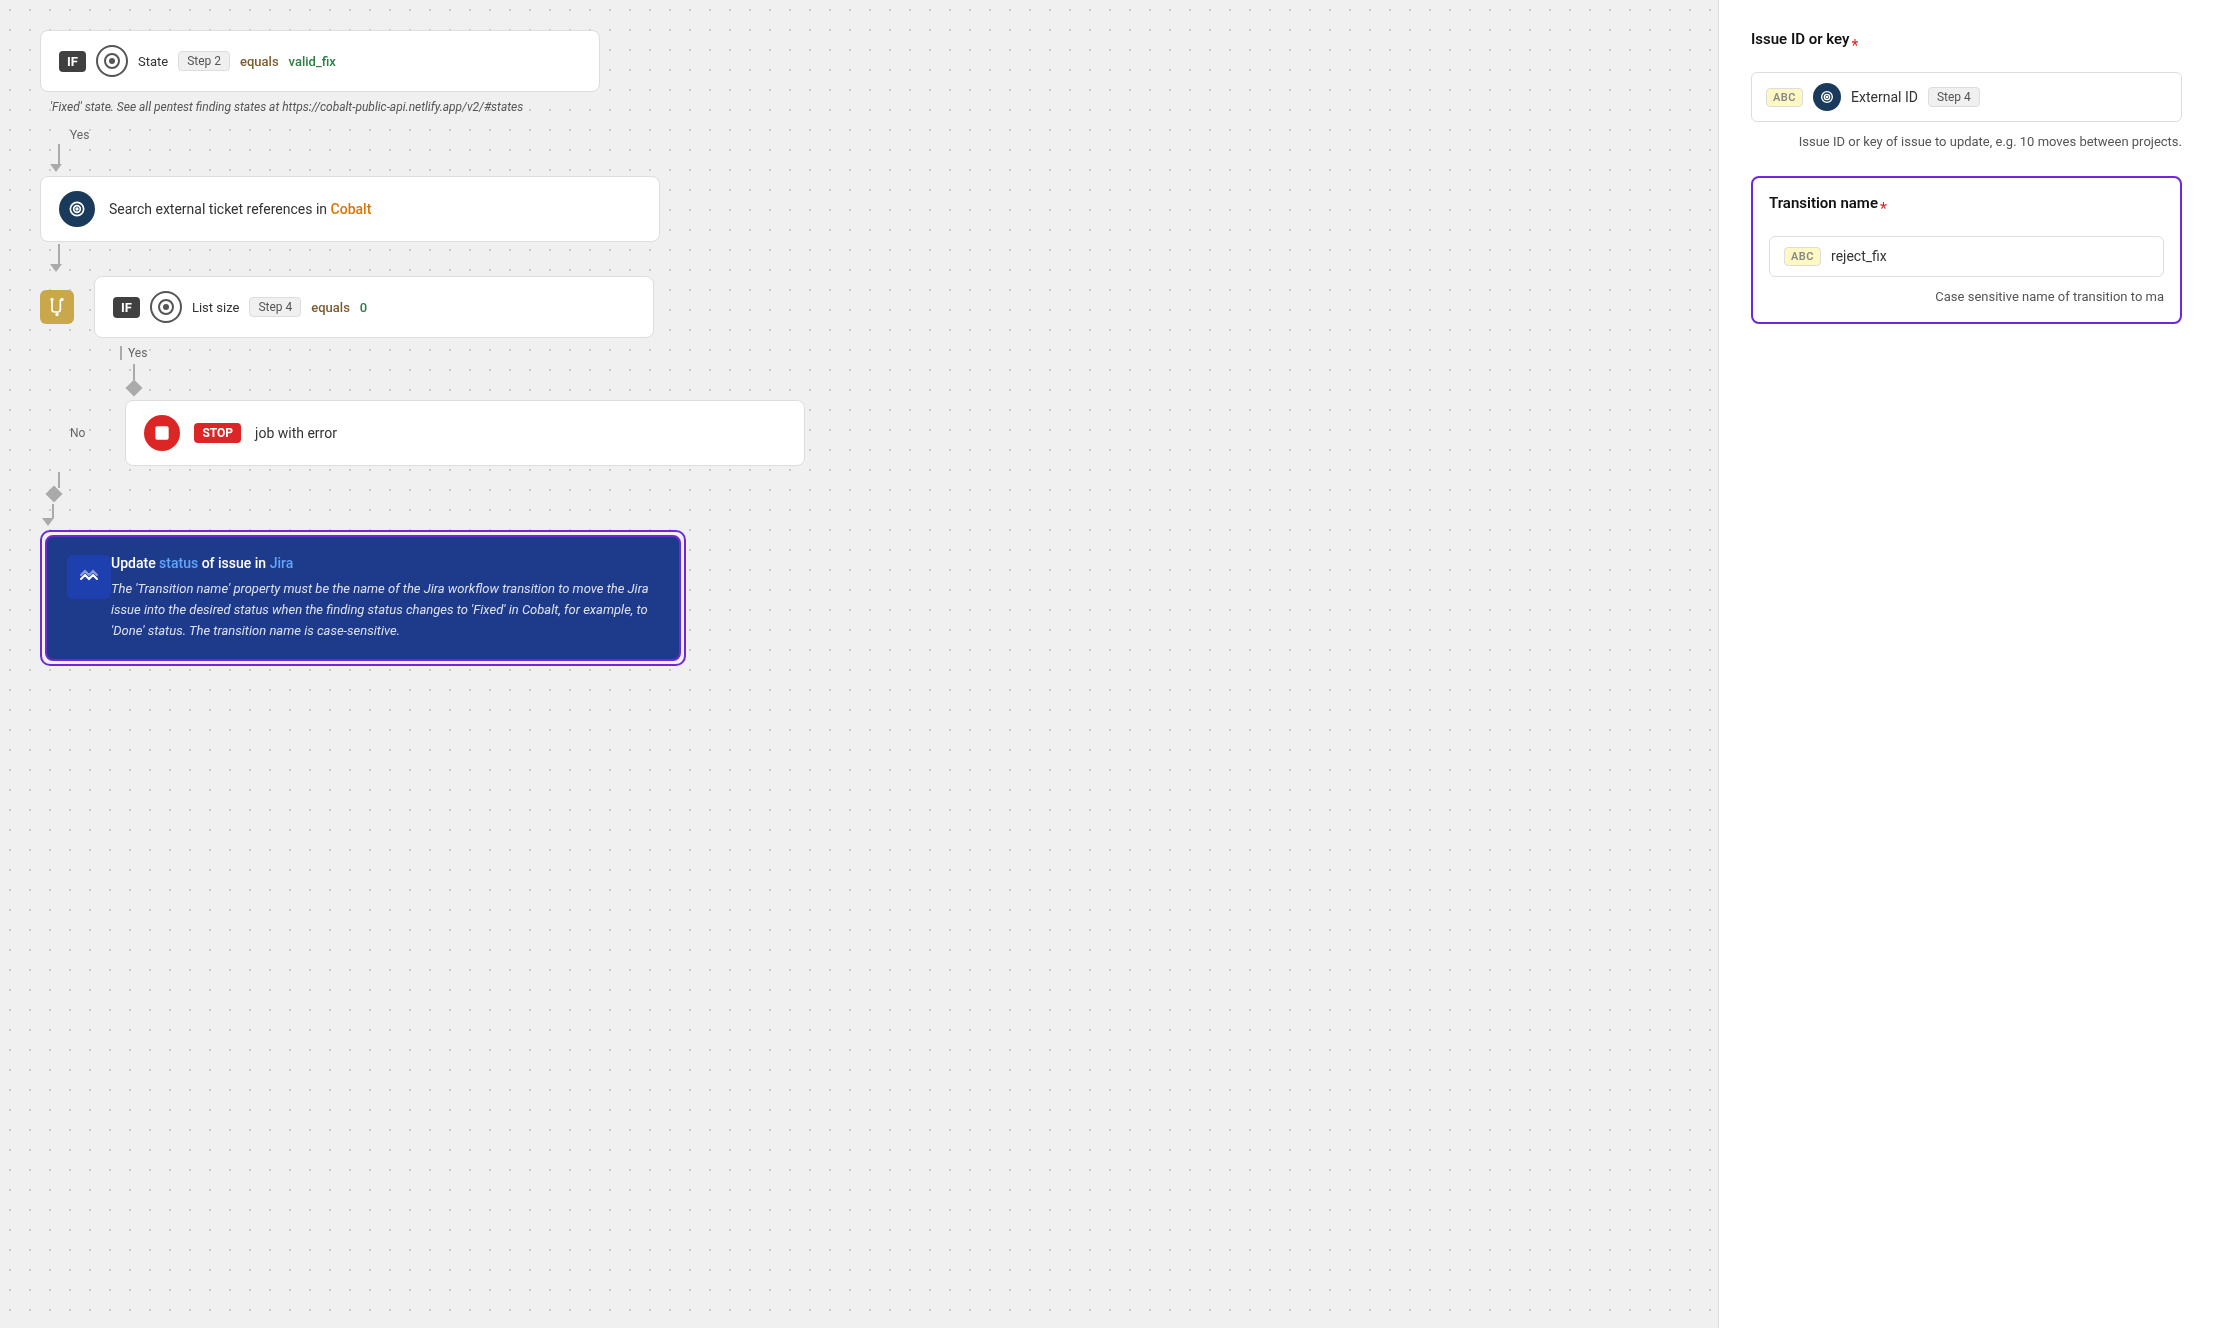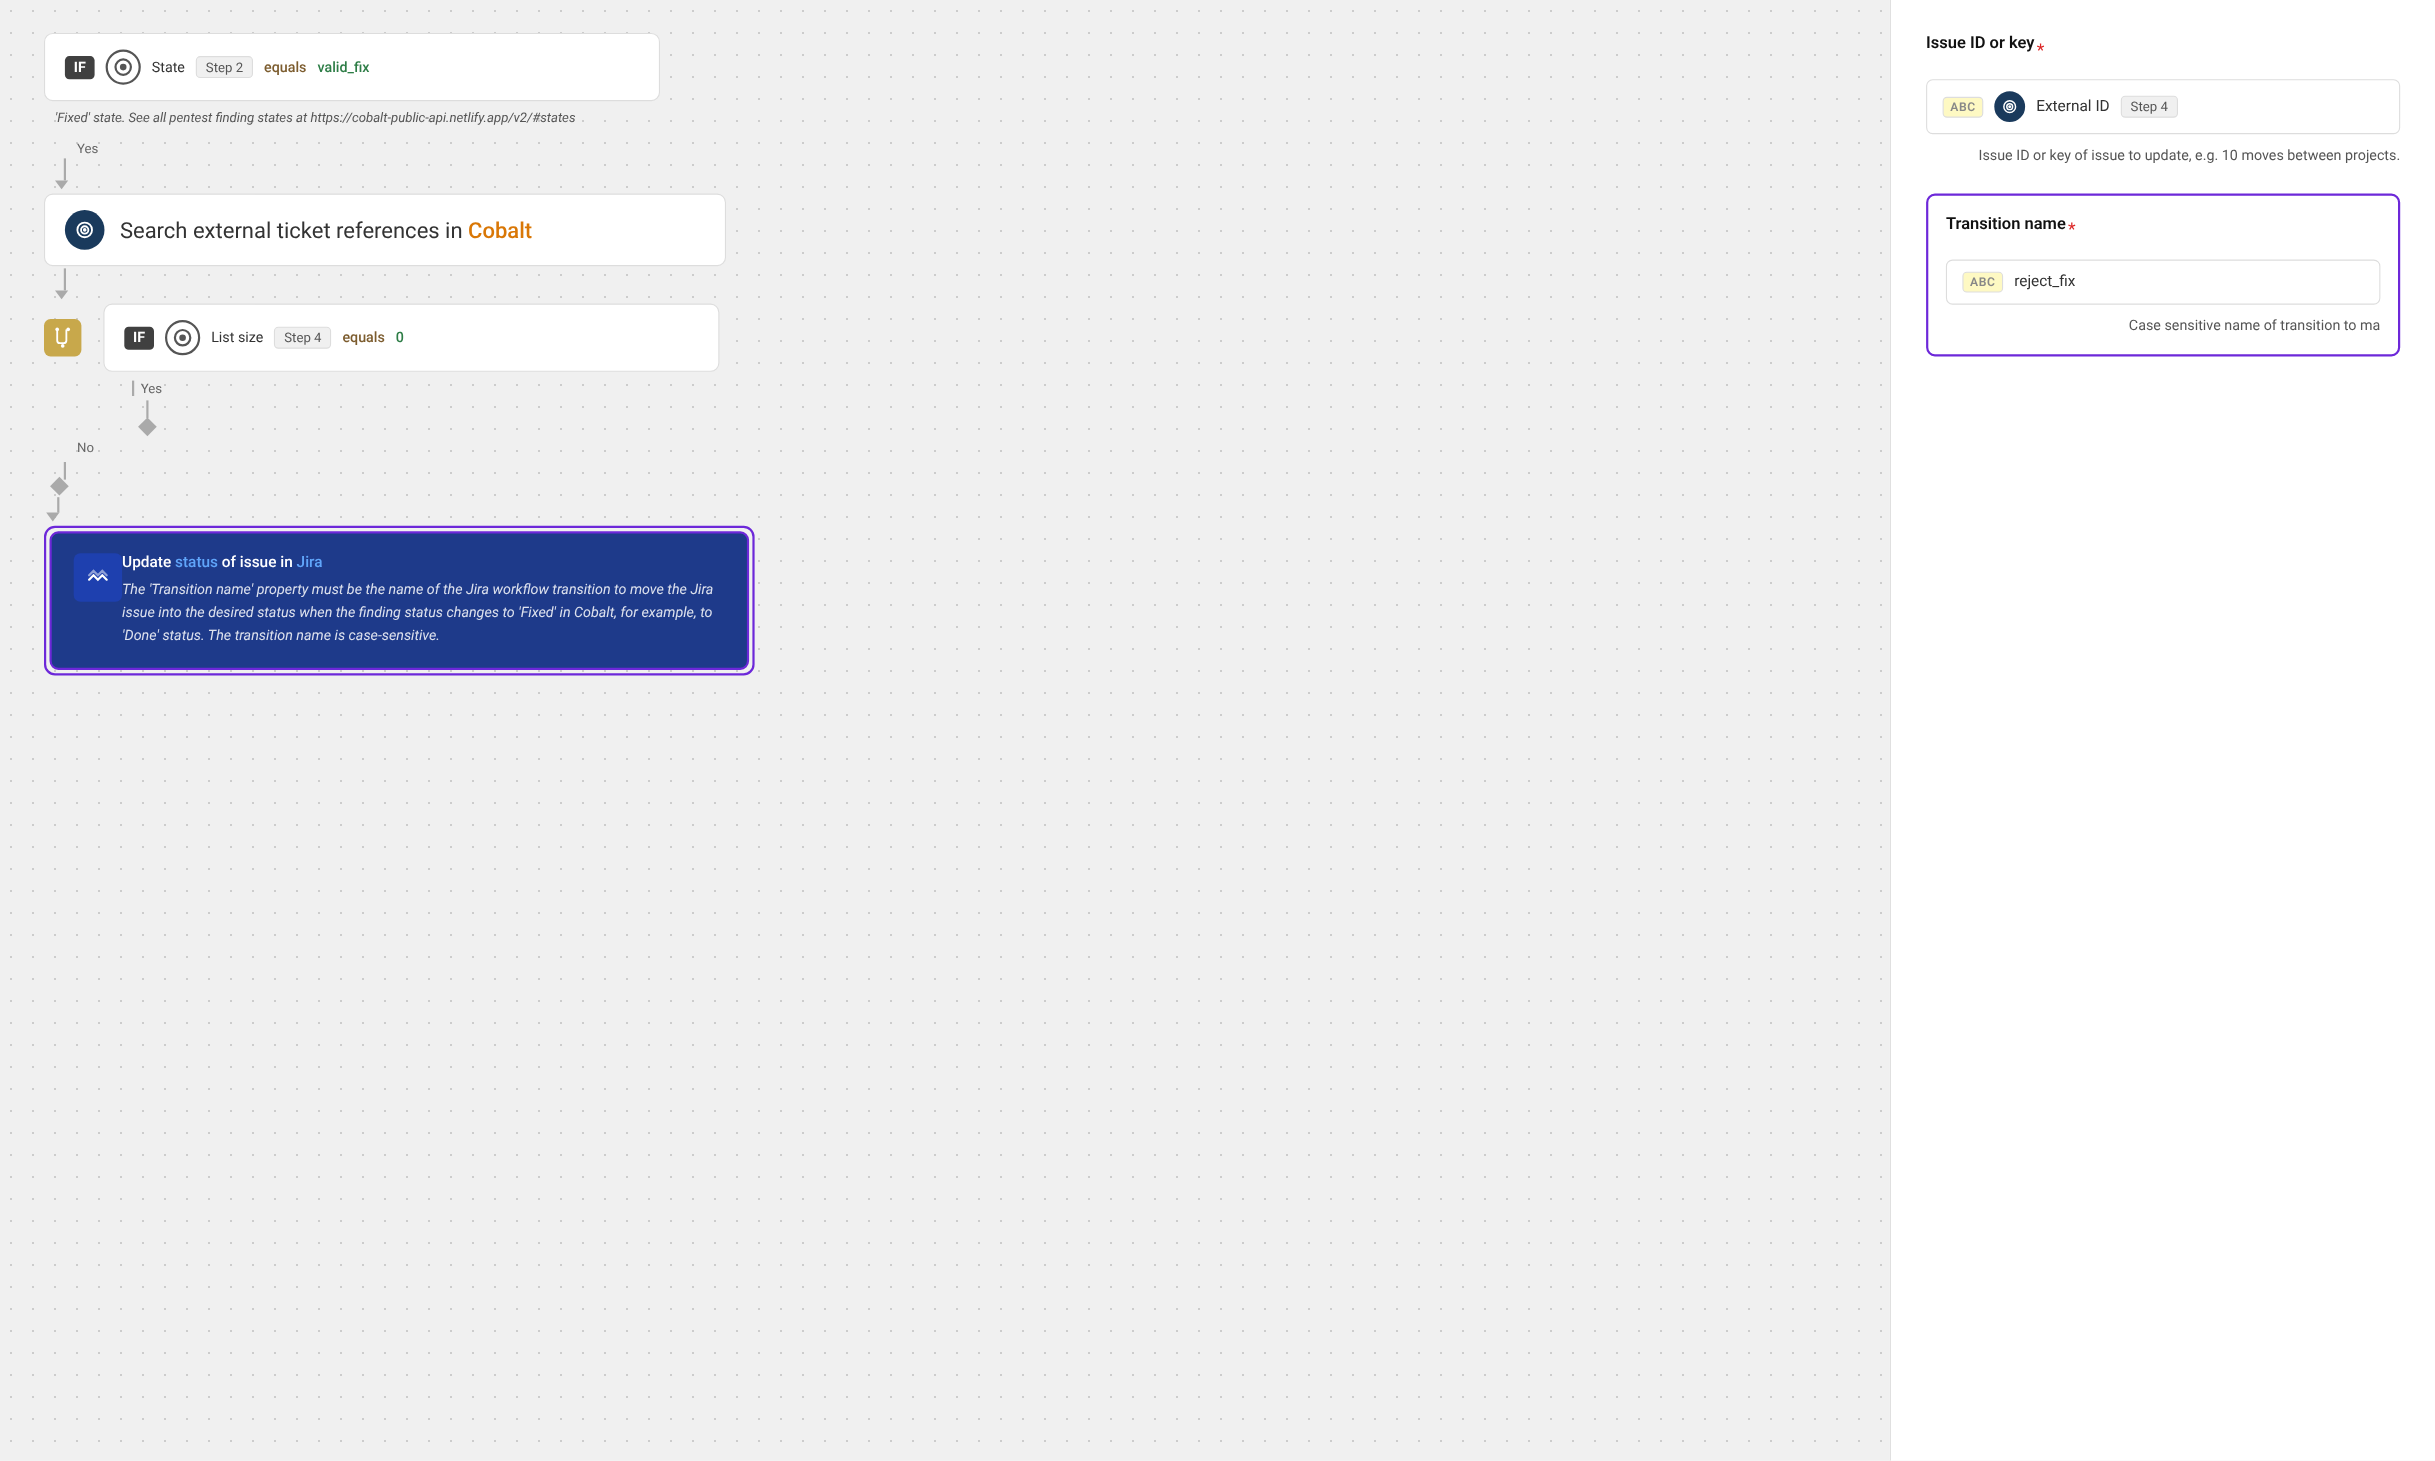--- a/index.html
+++ b/index.html
@@ -165,21 +165,21 @@
       justify-content: center;
       flex-shrink: 0;
     }
 
     .cobalt-icon svg {
       width: 20px;
       height: 20px;
     }
 
     .search-text {
-      font-size: 20px;
+      font-size: 14px;
       color: #333;
     }
 
     .cobalt-link {
       color: #d97706;
       font-weight: 500;
     }
 
     .branch-icon {
       width: 34px;
@@ -453,20 +453,29 @@
         <div style="width:12px; height:12px; background:#aaa; transform:rotate(45deg); margin:2px 0;"></div>
       </div>
     </div>
 
     <div style="display:flex; align-items:center; margin-top:4px; margin-left:0;">
 
       <div style="display:flex; flex-direction:column; align-items:flex-start; margin-left:20px;">
         <span class="no-label">No</span>
       </div>
 
+      <div class="stop-block" style="margin-left:40px;">
+        <div class="stop-icon">
+          <svg width="20" height="20" viewBox="0 0 24 24" fill="white">
+            <rect x="4" y="4" width="16" height="16" rx="2" fill="white"></rect>
+          </svg>
+        </div>
+        <span class="stop-badge">STOP</span>
+        <span style="font-size:14px; color:#333;">job with error</span>
+      </div>
     </div>
 
     <div style="display:flex; align-items:center; margin-left:10px; margin-top:6px;">
       <div style="width:2px; height:16px; background:#aaa; margin-left:8px;"></div>
     </div>
 
     <div style="margin-left:8px; margin-bottom:2px;">
       <div style="width:12px; height:12px; background:#aaa; transform:rotate(45deg);"></div>
     </div>
     <div style="display:flex; align-items:center; margin-left:10px; margin-top:2px;">

